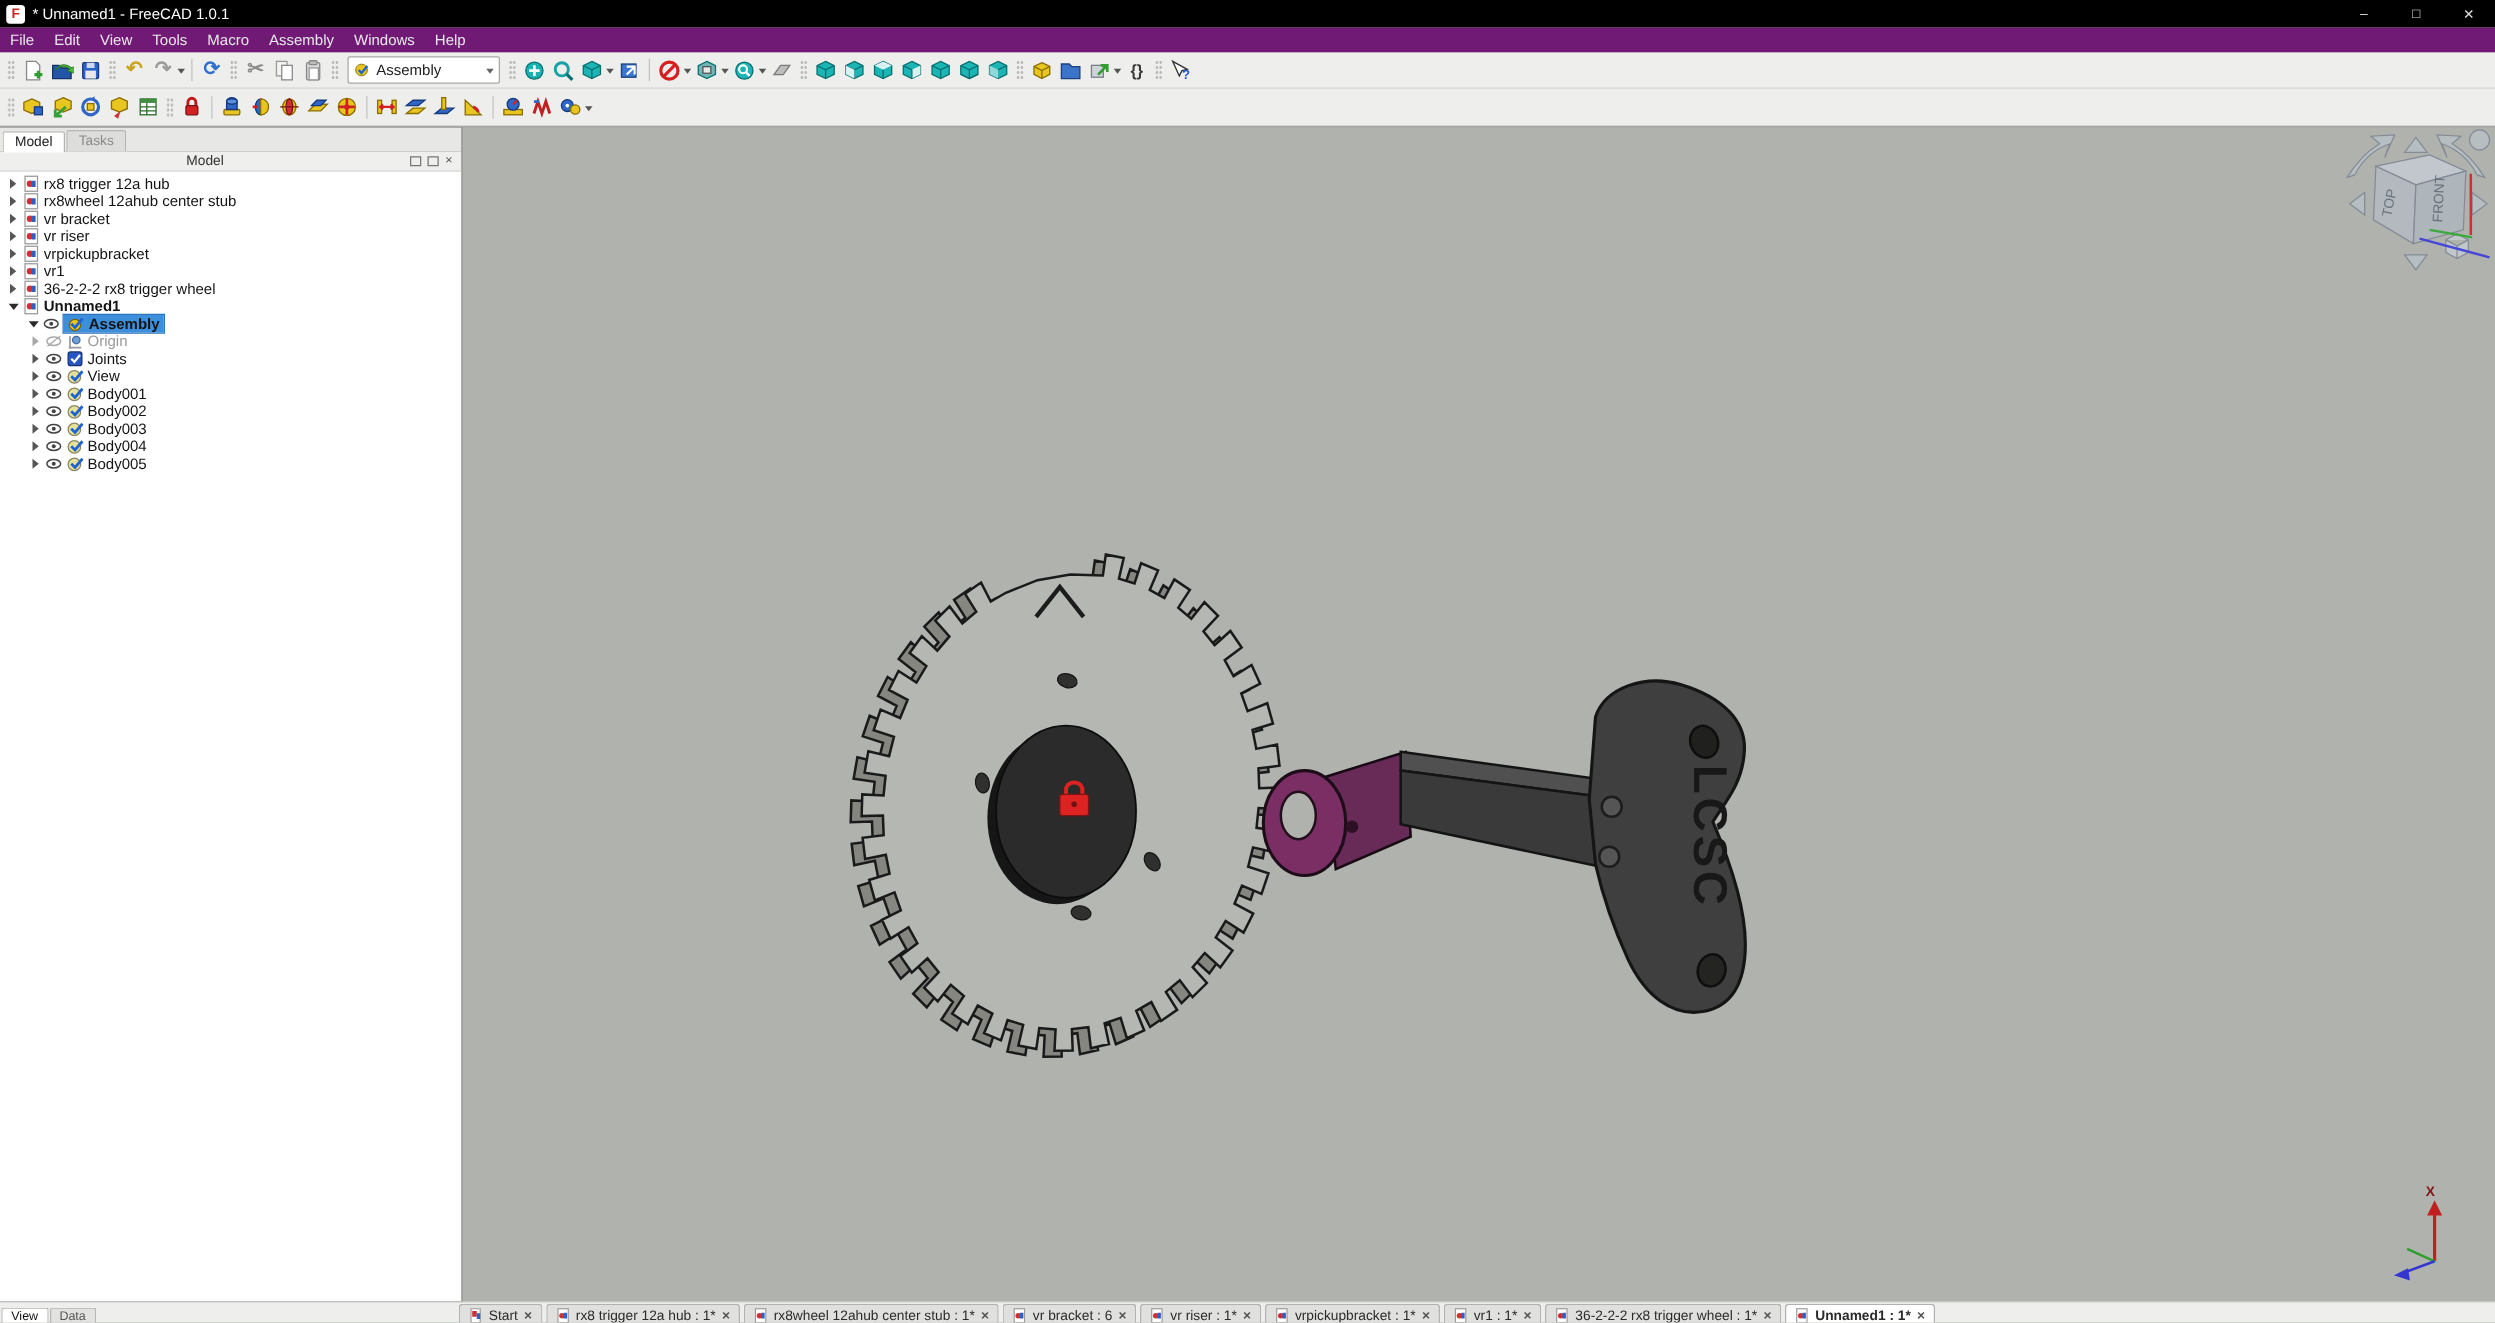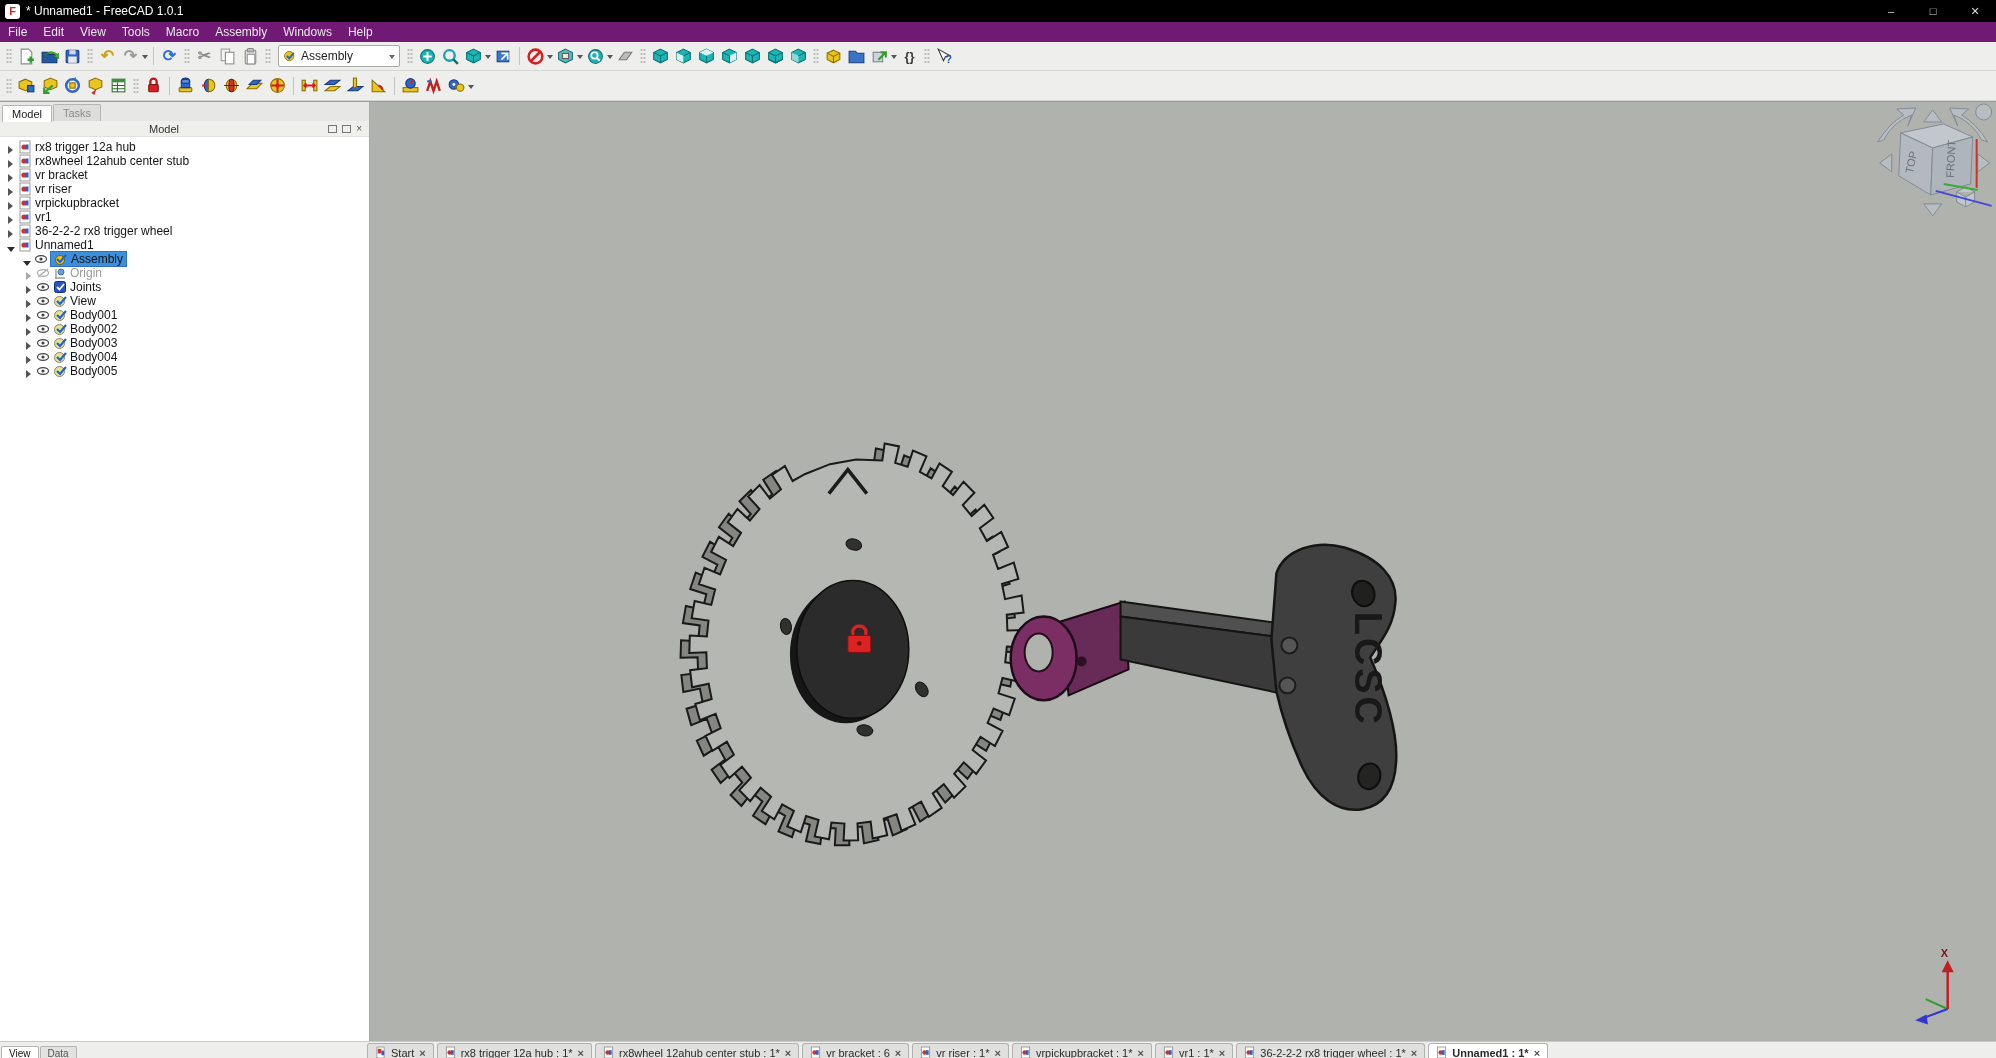--- a/index.html
+++ b/index.html
@@ -27,26 +27,26 @@
   .left{width:369px;min-width:369px;background:#404040;border-right:1px solid #a9a9a9;display:flex;flex-direction:column}
   .ptabs{height:19px;display:flex;align-items:flex-end;background:#e7e7e5;padding-left:2px;gap:1px}
   .ptab{font-size:11px;padding:2px 9px 2px;border:1px solid #b5b5b3;border-bottom:none;border-radius:2px 2px 0 0;background:#dddddc;color:#8a8a8a}
   .ptab.active{background:#fff;color:#1a1a1a;position:relative;top:1px}
   .phead{height:15px;background:#efefed;display:flex;align-items:center;font-size:11px;color:#333;border-bottom:1px solid #e0e0de}
   .phead .ptitle{flex:1;text-align:center}
   .phead .wicons{display:flex;gap:5px;margin-right:7px;align-items:center;color:#666}
   .wbox{width:7px;height:6px;border:1px solid #777}
   .wx{font-size:10px;line-height:1;color:#555}
   .tree{flex:1;background:#fff;padding-top:3px;font-size:12px;color:#141414}
-  .trow{height:14px;display:flex;align-items:flex-end;gap:3px;white-space:nowrap}
+  .trow{height:14px;display:flex;align-items:center;gap:3px;white-space:nowrap}
   .arr{width:9px;display:flex;justify-content:center}
   .tri-r{width:0;height:0;border-left:5px solid #565656;border-top:4px solid transparent;border-bottom:4px solid transparent}
   .tri-d{width:0;height:0;border-top:5px solid #2b2b2b;border-left:4px solid transparent;border-right:4px solid transparent}
   .l0{padding-left:6px}.l1{padding-left:22px}.l2{padding-left:24px}
-  .bold{font-weight:normal}
+  .bold{font-weight:bold}
   .gray{color:#9b9b9b}
   .hl{display:flex;align-items:center;gap:3px;background:#3d8edb;outline:1px solid #2d74bd;padding:0 3px}
   .tico{width:14px;height:14px;display:block}
   
   .viewport{flex:1;position:relative;background:#b0b2ae}
   .scene{display:block;width:100%;height:100%}
   
   .bottombar{height:19px;background:#eeefec;border-top:1px solid #c9c9c7;display:flex;align-items:flex-end}
   .pvtabs{width:366px;min-width:366px;display:flex;gap:1px;padding:0 0 1px 1px}
   .pvtab{font-size:10px;padding:1px 7px;border:1px solid #b5b5b3;border-bottom:none;border-radius:2px 2px 0 0;background:#e2e2e0;color:#555}

